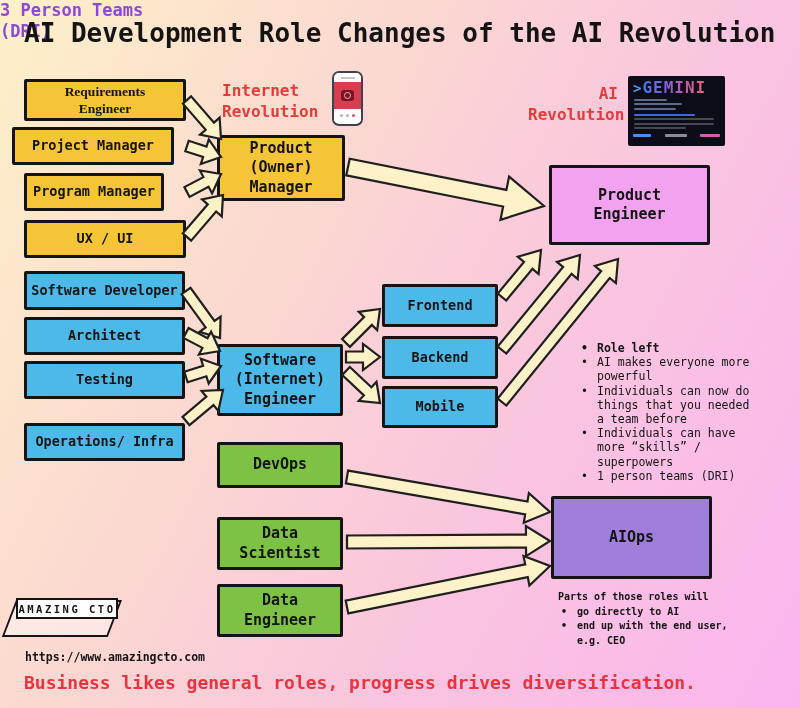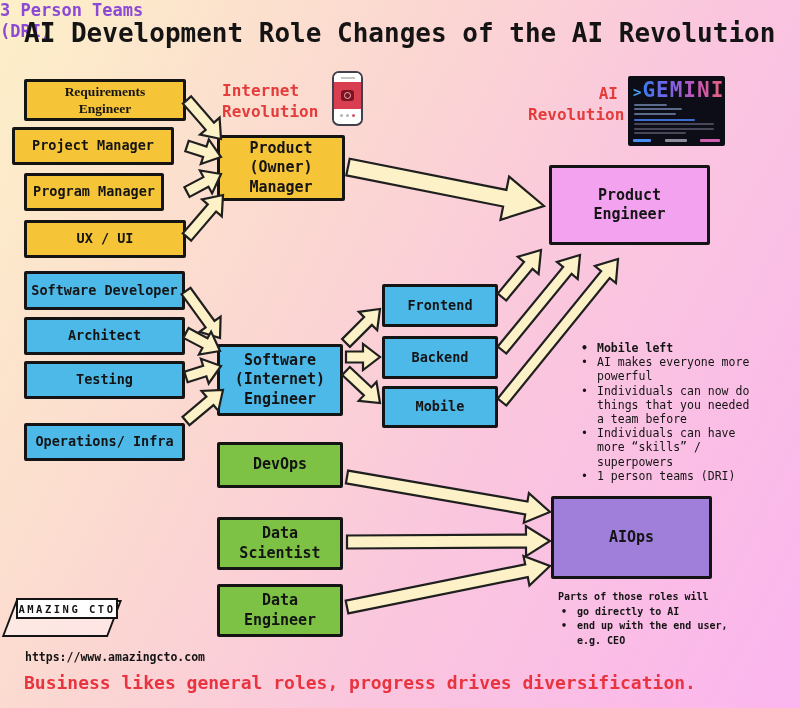--- a/index.html
+++ b/index.html
@@ -39,21 +39,21 @@
   #phone .p-feed{height:27px;background:#d93d50;display:flex;align-items:center;justify-content:center;}
   #phone .p-cam{width:13px;height:11px;background:#7e1222;border-radius:3px;display:flex;align-items:center;justify-content:center;}
   #phone .p-cam i{display:block;width:5px;height:5px;border-radius:50%;border:1.5px solid #e8b8b8;}
   #phone .p-bot{height:12px;background:#fff;display:flex;align-items:center;justify-content:space-evenly;padding:0 3px;}
   #phone .p-bot i{display:block;width:3px;height:3px;border-radius:50%;background:#b9b4b4;}
   #phone .p-bot i.r{background:#d9556a;}
   
   #terminal{left:628px;top:76px;width:97px;height:70px;background:#0d0d17;border-radius:2px;padding:4px 5px;box-sizing:border-box;}
   .term-logo{display:flex;align-items:baseline;line-height:1;}
   .term-prompt{color:#4aa0f0;font-weight:bold;font-size:14px;margin-right:1px;}
-  .term-gemini{font-weight:bold;font-size:21px;letter-spacing:1px;background:linear-gradient(90deg,#3d7bf0,#7a63e8,#c557b0,#e8647a);-webkit-background-clip:text;background-clip:text;color:transparent;}
+  .term-gemini{font-weight:bold;font-size:16px;letter-spacing:1px;background:linear-gradient(90deg,#3d7bf0,#7a63e8,#c557b0,#e8647a);-webkit-background-clip:text;background-clip:text;color:transparent;}
   .tl{height:2px;margin:2.5px 1px 0 1px;background:#5a6b8c;border-radius:1px;}
   .tl.b{background:#3d6bd0;}
   .tl.g{background:#474757;}
   .term-status{display:flex;justify-content:space-between;margin-top:5px;}
   .term-status i{display:block;height:3px;border-radius:1px;}
   
   #logo-flag{left:16px;top:600px;width:106px;height:37px;border:2px solid #141414;background:rgba(255,248,250,0.45);transform:skewX(-21deg);transform-origin:0 0;box-sizing:border-box;}
   #logo-label{left:16px;top:598px;width:102px;height:21px;background:#fff;border:2px solid #141414;display:flex;align-items:center;justify-content:center;font-size:10.5px;font-weight:bold;letter-spacing:2.5px;box-sizing:border-box;}
   #url{left:25px;top:650px;font-size:11.5px;font-weight:bold;}
   #tagline{left:24px;top:672px;font-size:18px;font-weight:bold;color:#e93440;white-space:nowrap;}
@@ -128,21 +128,21 @@
 (Internet)
 Engineer</div>
 
   <div class="box blue f13" style="left:382px;top:284px;width:116px;height:43px;">Frontend</div>
   <div class="box blue f13" style="left:382px;top:336px;width:116px;height:43px;">Backend</div>
   <div class="box blue f13" style="left:382px;top:386px;width:116px;height:42px;">Mobile</div>
 
   <div id="opt-heading">3 Person Teams
 (DRI)</div>
   <ul id="opt-list" class="blist abs">
-    <li class="bold">Mobile left</li>
+    <li class="bold">Role left</li>
     <li>AI makes everyone more powerful</li>
     <li>Individuals can now do things that you needed a team before</li>
     <li>Individuals can have more “skills” / superpowers</li>
     <li>1 person teams (DRI)</li>
   </ul>
 
   <div class="box green f15" style="left:217px;top:442px;width:126px;height:46px;">DevOps</div>
   <div class="box green f15" style="left:217px;top:517px;width:126px;height:53px;">Data
 Scientist</div>
   <div class="box green f15" style="left:217px;top:584px;width:126px;height:53px;">Data

